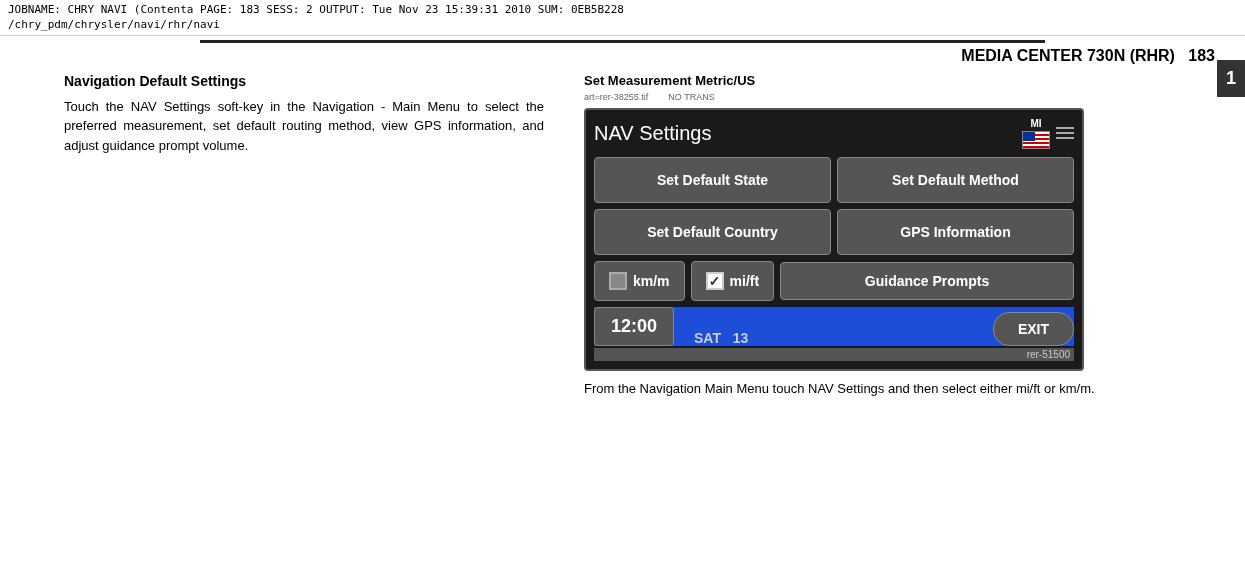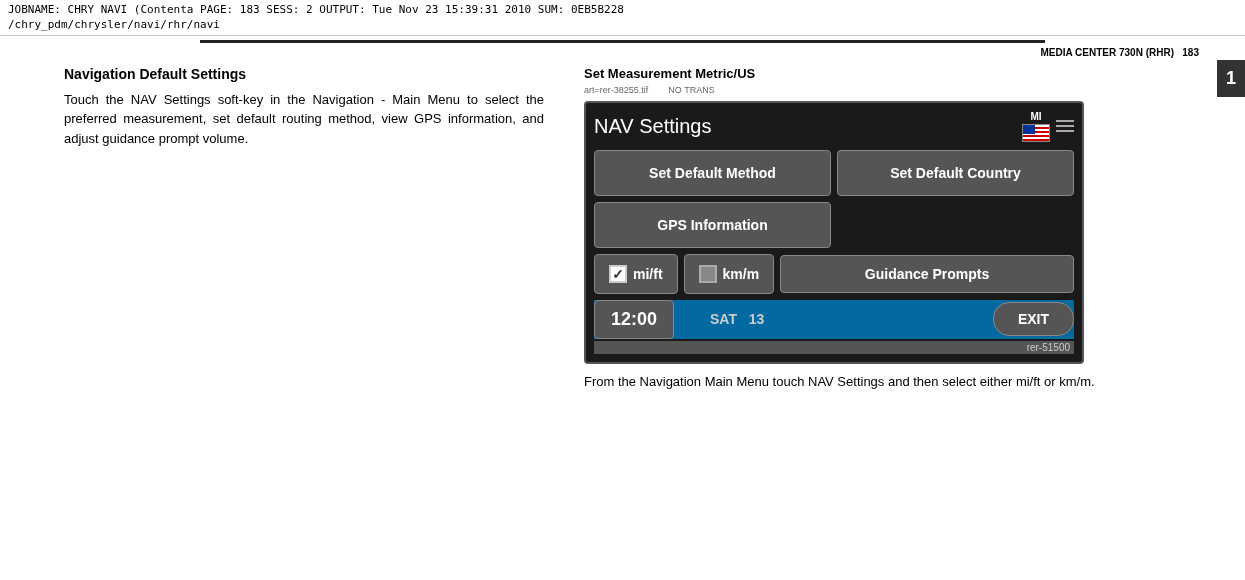--- a/index.html
+++ b/index.html
@@ -26,22 +26,22 @@
       height: 3px;
       background: #222;
       margin: 4px 100px 0 100px;
     }
 
     
     .page-header-right {
       display: flex;
       justify-content: flex-end;
       align-items: center;
-      padding: 4px 46px 4px 0;
-      font-size: 10px;
+      padding: 4px 30px 4px 0;
+      font-size: 16px;
       font-weight: bold;
     }
 
     
     .main-content {
       display: flex;
       padding: 0 64px;
       gap: 40px;
       margin-top: 4px;
     }
@@ -239,23 +239,23 @@
       padding: 10px 10px;
       font-size: 14px;
       font-weight: bold;
       text-align: center;
       cursor: pointer;
     }
 
     
     .status-bar {
       display: flex;
-      align-items: center;
-      gap: 16px;
-      background: #0369a1;
+      align-items: flex-end;
+      gap: 0;
+      background: #1d4ed8;
     }
 
     .time-display {
       background: #555;
       color: #fff;
       font-size: 18px;
       font-weight: bold;
       padding: 8px 14px;
       border: 1px solid #888;
       border-radius: 4px;
@@ -362,33 +362,34 @@
           </div>
           <div class="menu-icon">
             <span></span>
             <span></span>
             <span></span>
           </div>
         </div>
       </div>
 
       <div class="btn-grid">
+        <button class="nav-btn">Set Default State</button>
         <button class="nav-btn">Set Default Method</button>
         <button class="nav-btn">Set Default Country</button>
         <button class="nav-btn">GPS Information</button>
       </div>
 
       <div class="measure-row">
         <button class="measure-btn">
+          <div class="checkbox-empty"></div>
+          <span>km/m</span>
+        </button>
+        <button class="measure-btn">
           <div class="checkbox-checked"></div>
           <span>mi/ft</span>
-        </button>
-        <button class="measure-btn">
-          <div class="checkbox-empty"></div>
-          <span>km/m</span>
         </button>
         <button class="guidance-btn">Guidance Prompts</button>
       </div>
 
       <div class="status-bar">
         <div class="time-display">12:00</div>
         <div class="sat-display">
           <span>SAT</span>
           &nbsp;
           <span>13</span>

